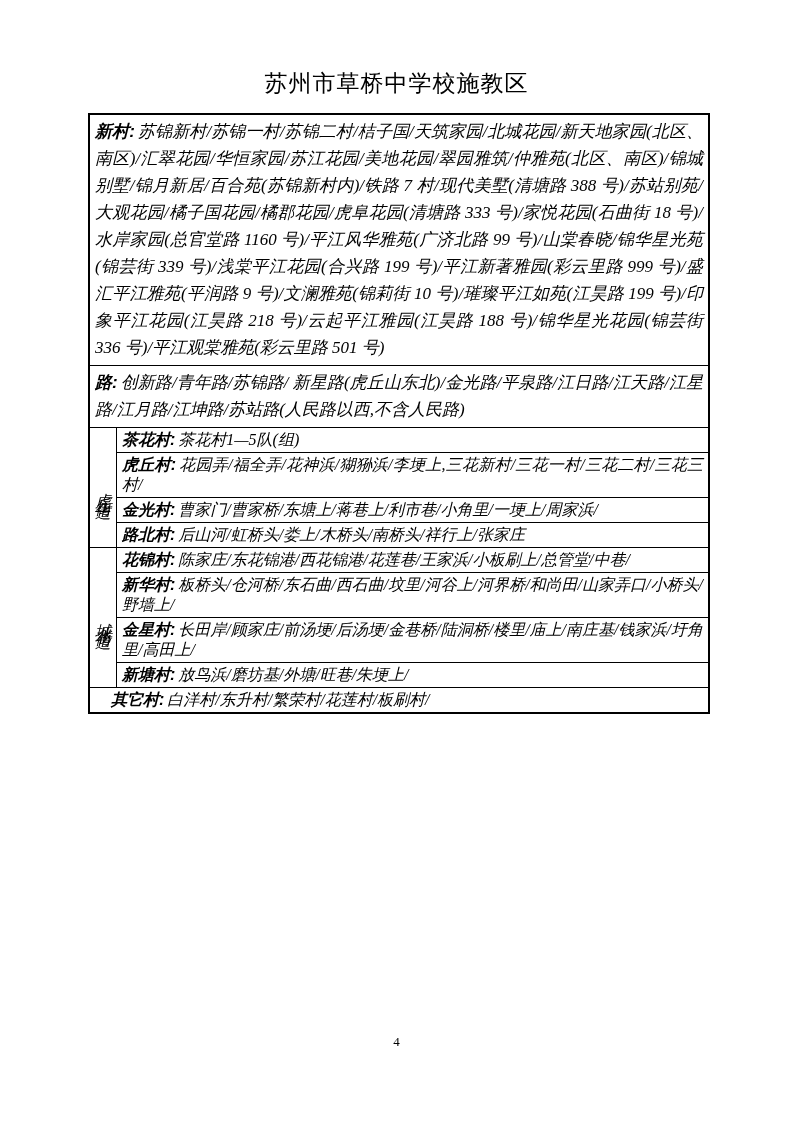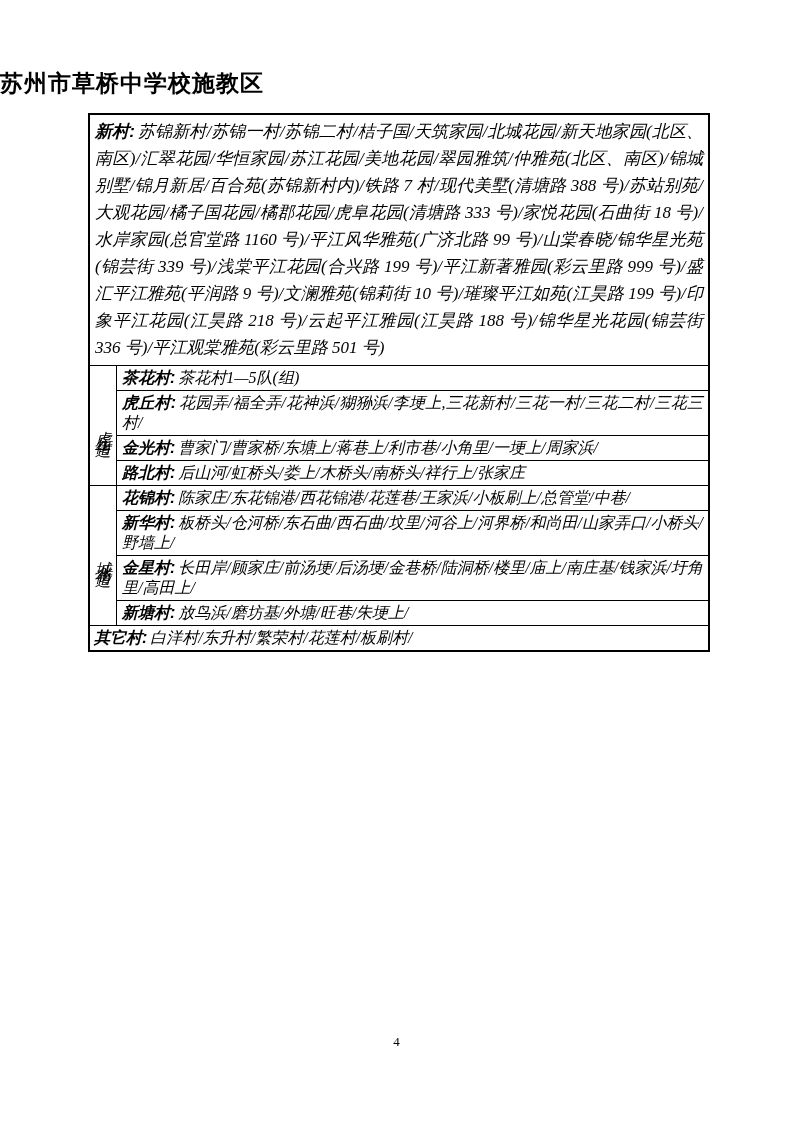--- a/index.html
+++ b/index.html
@@ -7,35 +7,36 @@
     width: 793px; height: 1122px;
     background: #ffffff;
     font-family: "Liberation Serif", "DejaVu Serif", serif;
     color: #000;
     position: relative;
     overflow: hidden;
   }
   .doc { position: absolute; inset: 0; }
   .title {
     margin-top: 68px;
+    text-align: center;
     font-family: "Liberation Sans", "DejaVu Sans", sans-serif;
-    font-weight: 700;
+    font-weight: 400;
     font-size: 23px;
     letter-spacing: 1px;
   }
   .tbl {
     margin: 14px 0 0 88px;
     width: 618px;
     border: 2px solid #000;
     font-style: italic;
   }
   .row { border-bottom: 1px solid #000; padding: 3px 5px 4px 5px; text-align: justify; }
   .row:last-child { border-bottom: none; }
   .big  { font-size: 17px; line-height: 27px; }
-  .small{ font-size: 16px; line-height: 20px; padding: 2px 4px; }
+  .small{ font-size: 16px; line-height: 20px; padding: 2px 21px; }
   .lbl {
     font-family: "Liberation Sans", "DejaVu Sans", sans-serif;
     font-weight: 700;
     font-size: 16px;
     margin-right: 3px;
     white-space: nowrap;
   }
   .big .lbl { font-size: 17px; }
   .group { display: flex; border-bottom: 1px solid #000; }
   .street-cell {
@@ -74,20 +75,23 @@
 <div class="doc">
 
   <div class="title">苏州市草桥中学校施教区</div>
 
   <div class="tbl">
 
     <div class="row big">
       <b class="lbl">新村:</b><span>苏锦新村/苏锦一村/苏锦二村/桔子国/天筑家园/北城花园/新天地家园(北区、南区)/汇翠花园/华恒家园/苏江花园/美地花园/翠园雅筑/仲雅苑(北区、南区)/锦城别墅/锦月新居/百合苑(苏锦新村内)/铁路 7 村/现代美墅(清塘路 388 号)/苏站别苑/大观花园/橘子国花园/橘郡花园/虎阜花园(清塘路 333 号)/家悦花园(石曲街 18 号)/水岸家园(总官堂路 1160 号)/平江风华雅苑(广济北路 99 号)/山棠春晓/锦华星光苑(锦芸街 339 号)/浅棠平江花园(合兴路 199 号)/平江新著雅园(彩云里路 999 号)/盛汇平江雅苑(平润路 9 号)/文澜雅苑(锦莉街 10 号)/璀璨平江如苑(江昊路 199 号)/印象平江花园(江昊路 218 号)/云起平江雅园(江昊路 188 号)/锦华星光花园(锦芸街 336 号)/平江观棠雅苑(彩云里路 501 号)</span>
     </div>
 
+    <div class="row big">
+      <b class="lbl">路:</b><span>创新路/青年路/苏锦路/ 新星路(虎丘山东北)/金光路/平泉路/江日路/江天路/江星路/江月路/江坤路/苏站路(人民路以西,不含人民路)</span>
+    </div>
 
     <div class="group">
       <div class="street-cell">
         <span class="street-label">虎丘街道</span>
       </div>
       <div class="subrows">
         <div class="subrow">
           <b class="lbl">茶花村:</b><span>茶花村1—5队(组)</span>
         </div>
         <div class="subrow">

